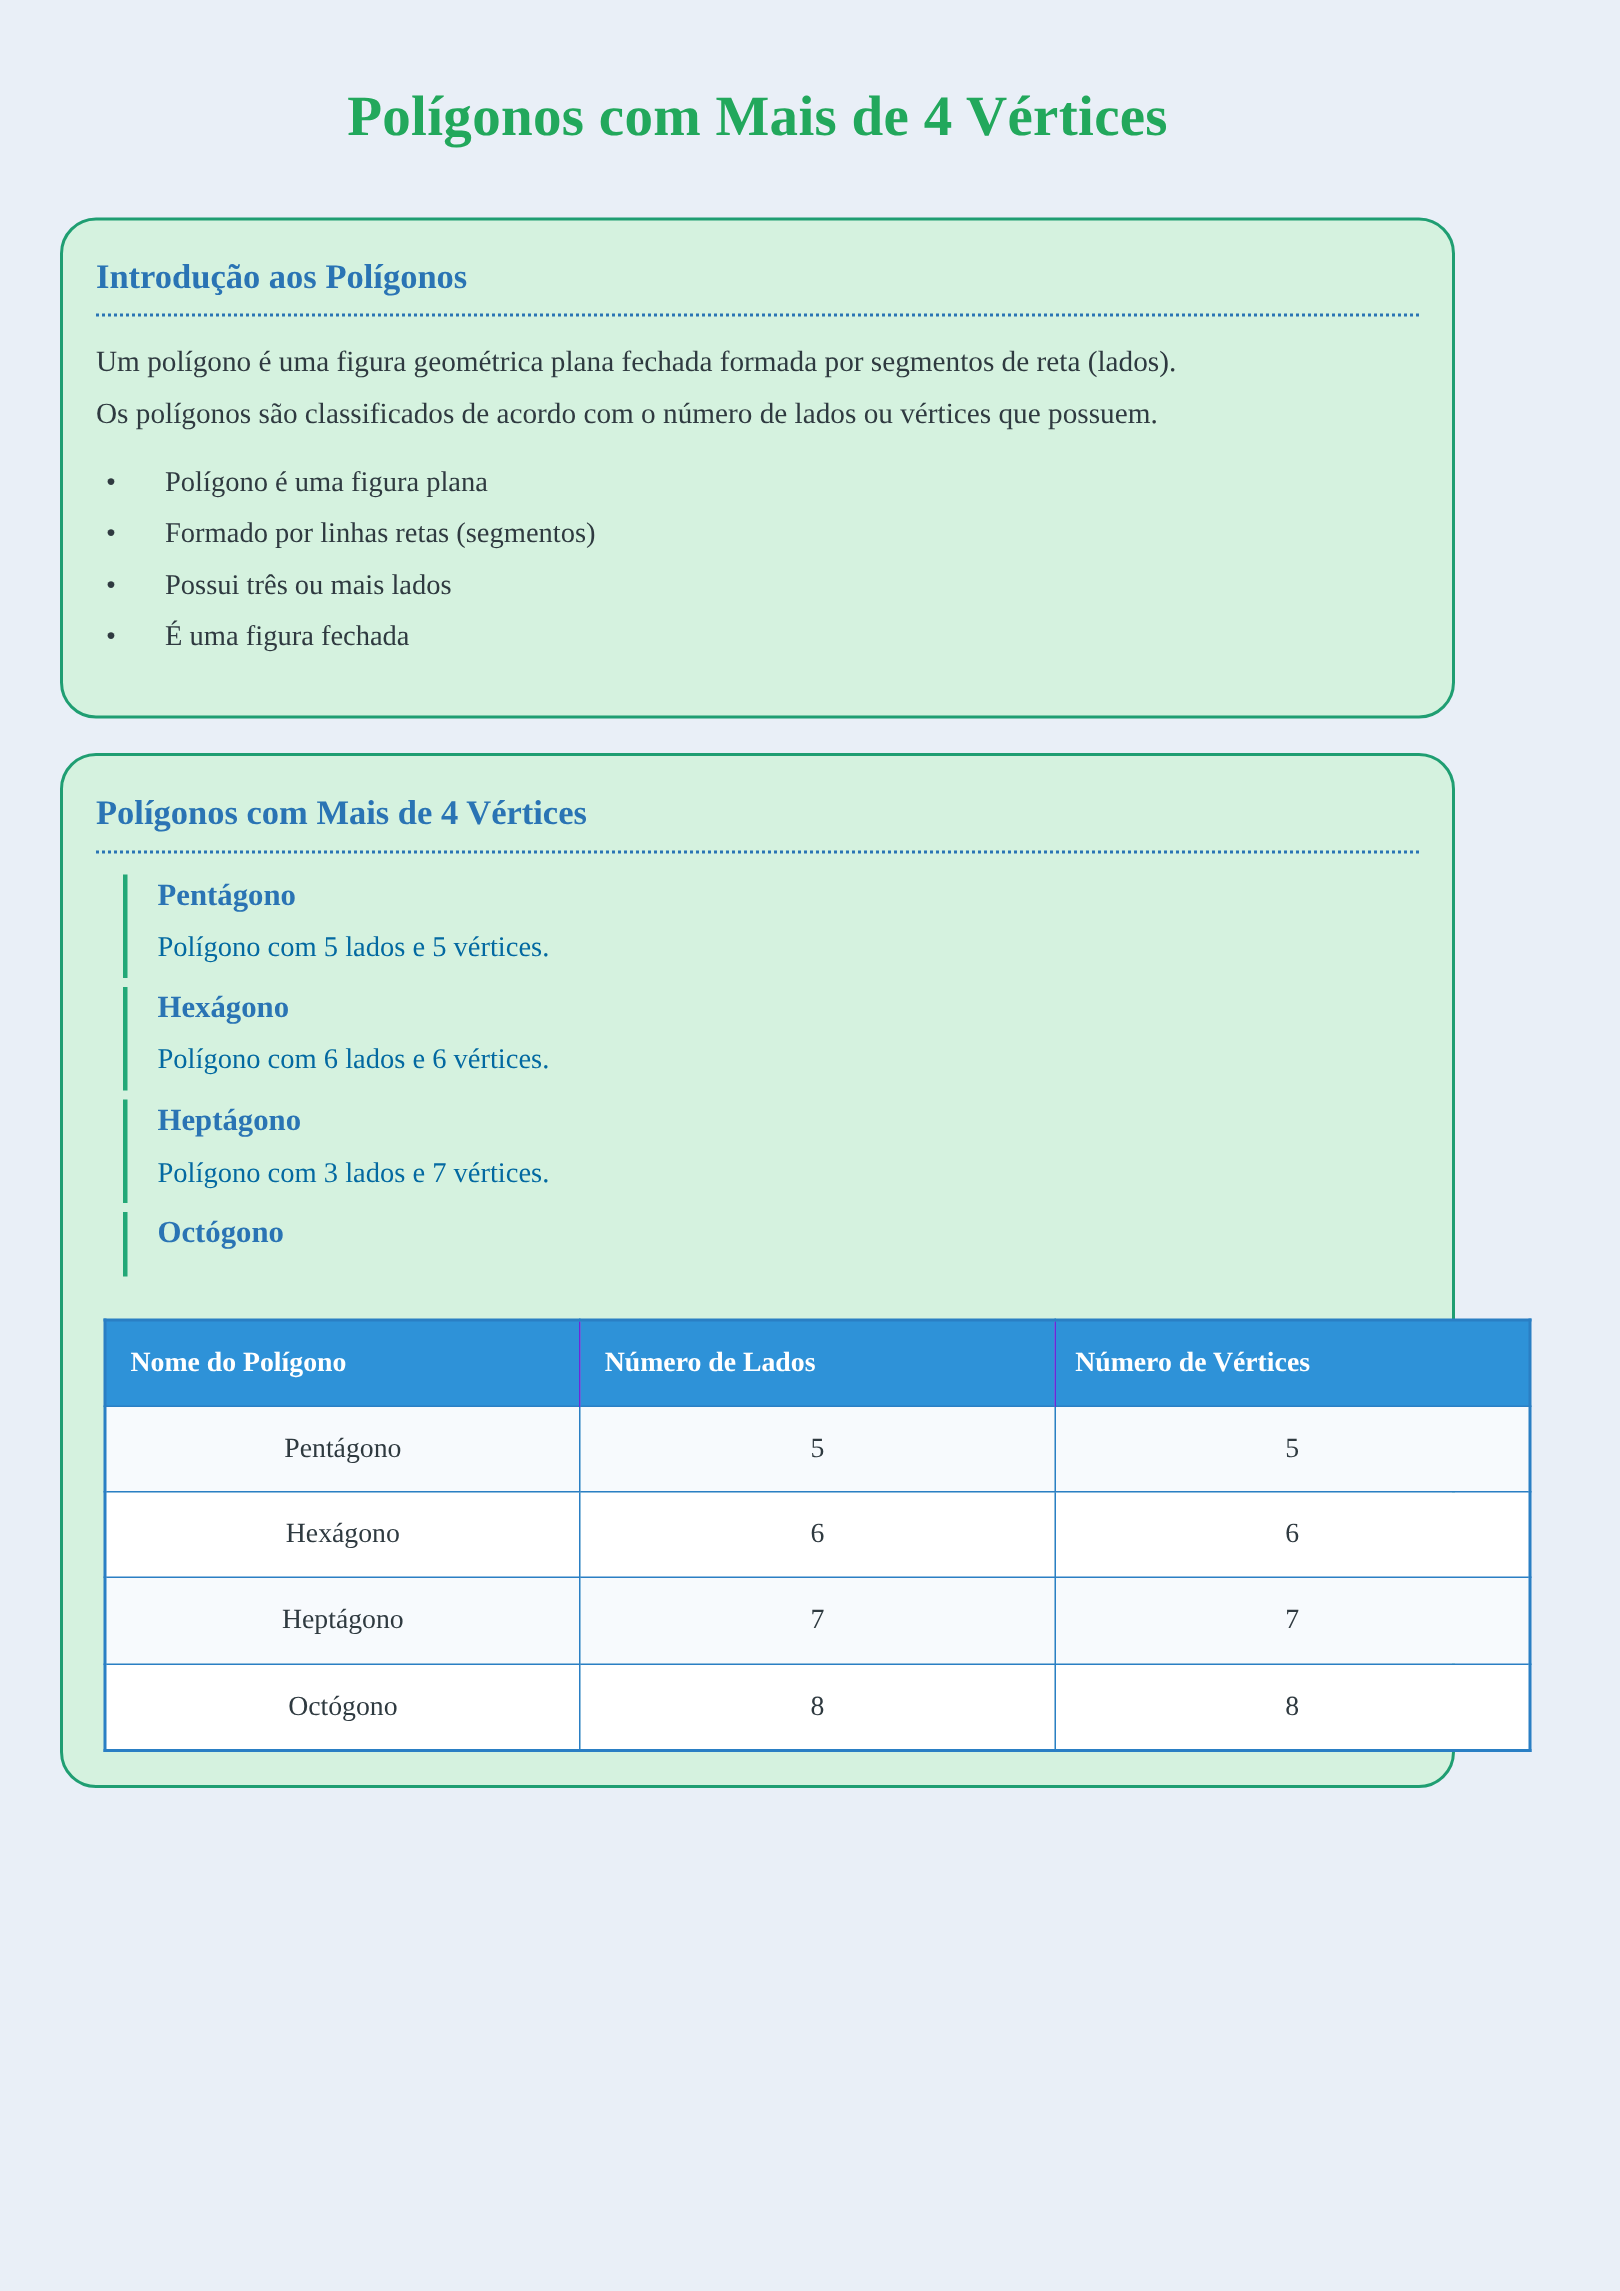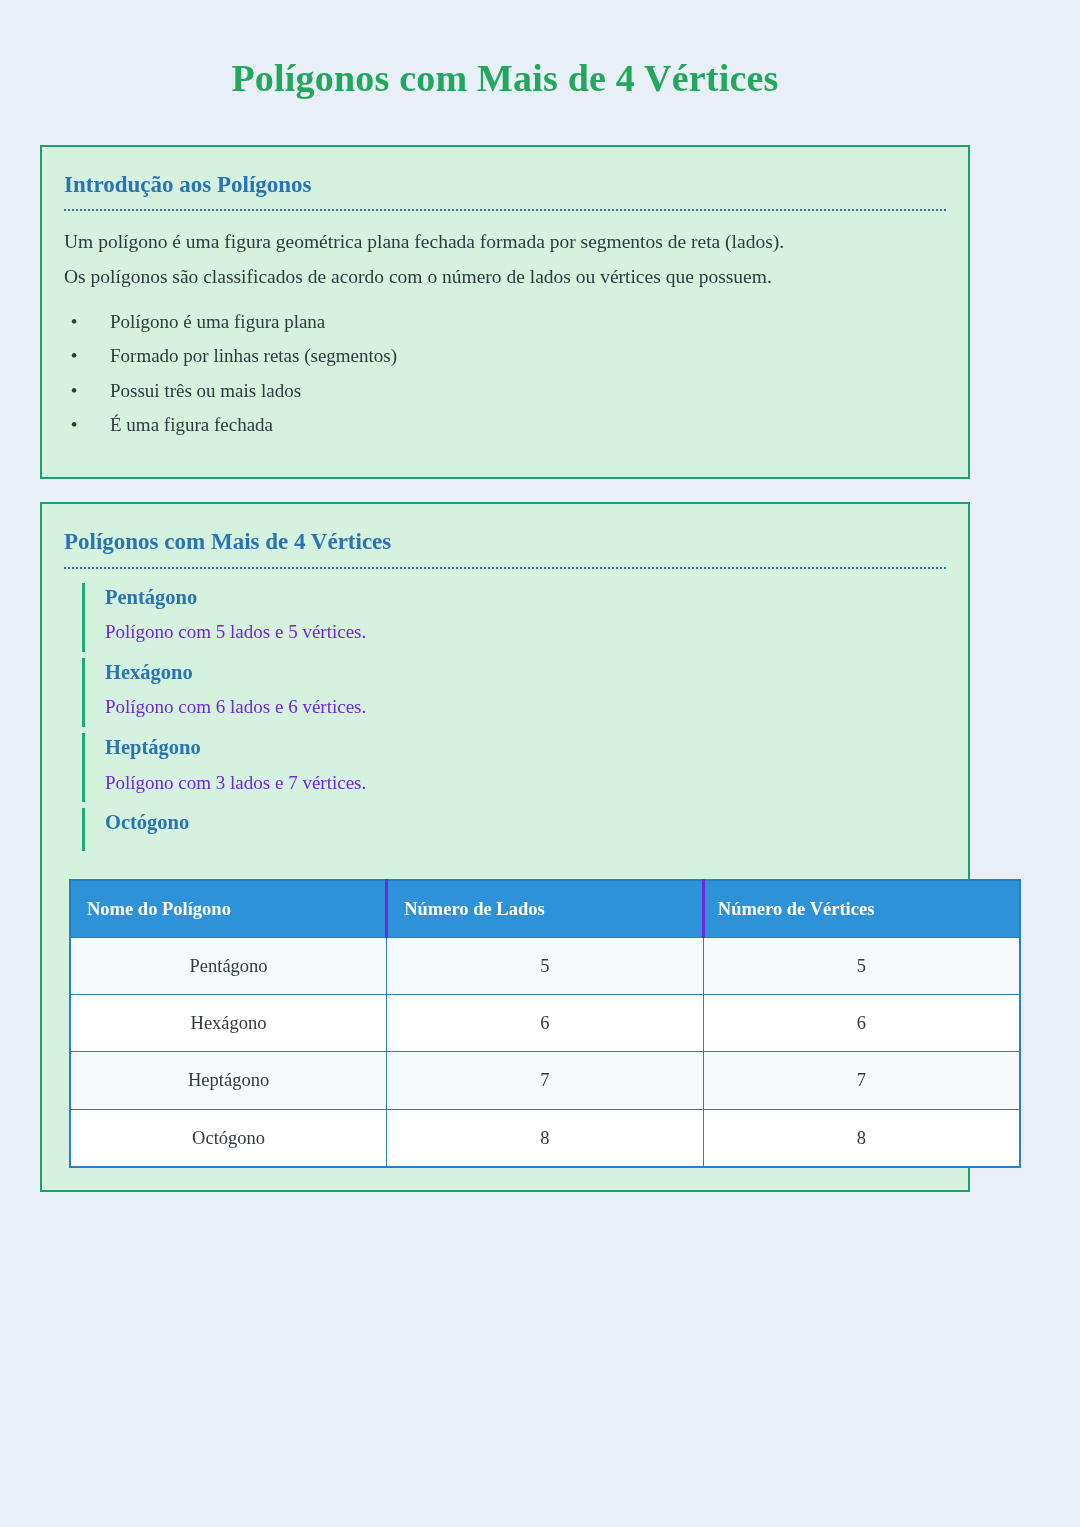--- a/index.html
+++ b/index.html
@@ -27,21 +27,21 @@
     font-weight: bold;
     letter-spacing: 0.2px;
     margin: 0;
     padding-top: 57px;
     padding-bottom: 0;
     line-height: 1.15;
   }
   .card {
     background: #d5f2df;
     border: 2px solid #1f9e72;
-    border-radius: 0;
+    border-radius: 24px;
     box-sizing: border-box;
     padding: 24px 22px 26px 22px;
     margin-top: 0;
   }
   .card.card-intro {
     margin-top: 44px;
     padding-bottom: 34px;
   }
   .card.card-poly {
     margin-top: 23px;
@@ -100,40 +100,40 @@
     margin-bottom: 0;
   }
   .subsection-title {
     color: #2a74b4;
     font-size: 20.5px;
     font-weight: bold;
     margin: 0 0 9px 0;
     line-height: 1.25;
   }
   .subsection-text {
-    color: #6d28d9;
+    color: #0369a1;
     font-size: 19px;
     line-height: 1.4;
     margin: 0;
   }
   table.data-table {
     width: 952px;
     margin: 28px 0 0 5px;
     border-collapse: collapse;
     table-layout: fixed;
     border: 2px solid #2a7fc4;
   }
   table.data-table thead th {
     background: #2e92d8;
     color: #ffffff;
     font-size: 18.5px;
     font-weight: bold;
     text-align: left;
     padding: 17px 16px;
-    border-right: 3px solid #6d28d9;
+    border-right: 1px solid #6d28d9;
     line-height: 1.2;
   }
   table.data-table thead th:last-child {
     border-right: none;
     padding-left: 13px;
   }
   table.data-table tbody td {
     font-size: 18.5px;
     color: #2f3a40;
     text-align: center;

